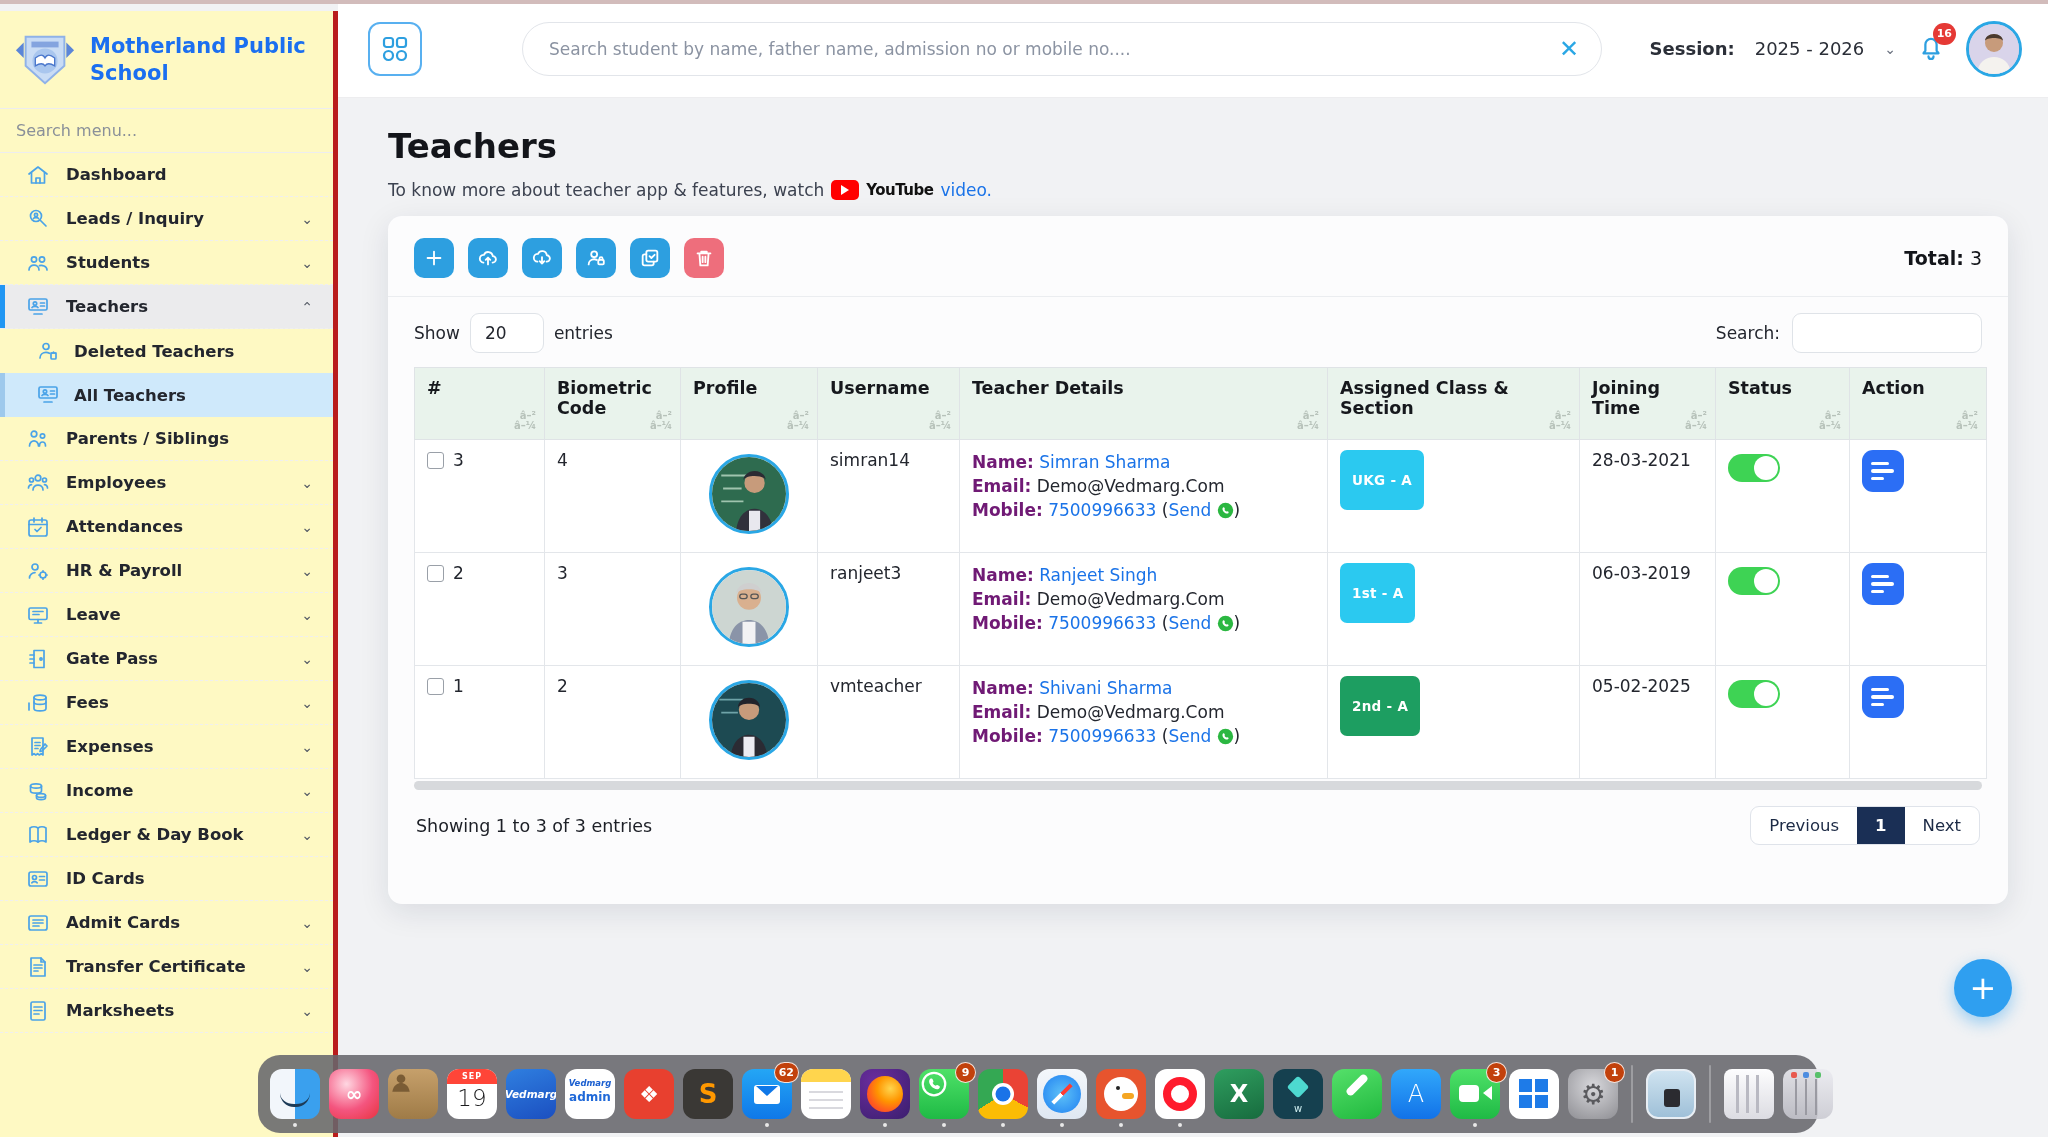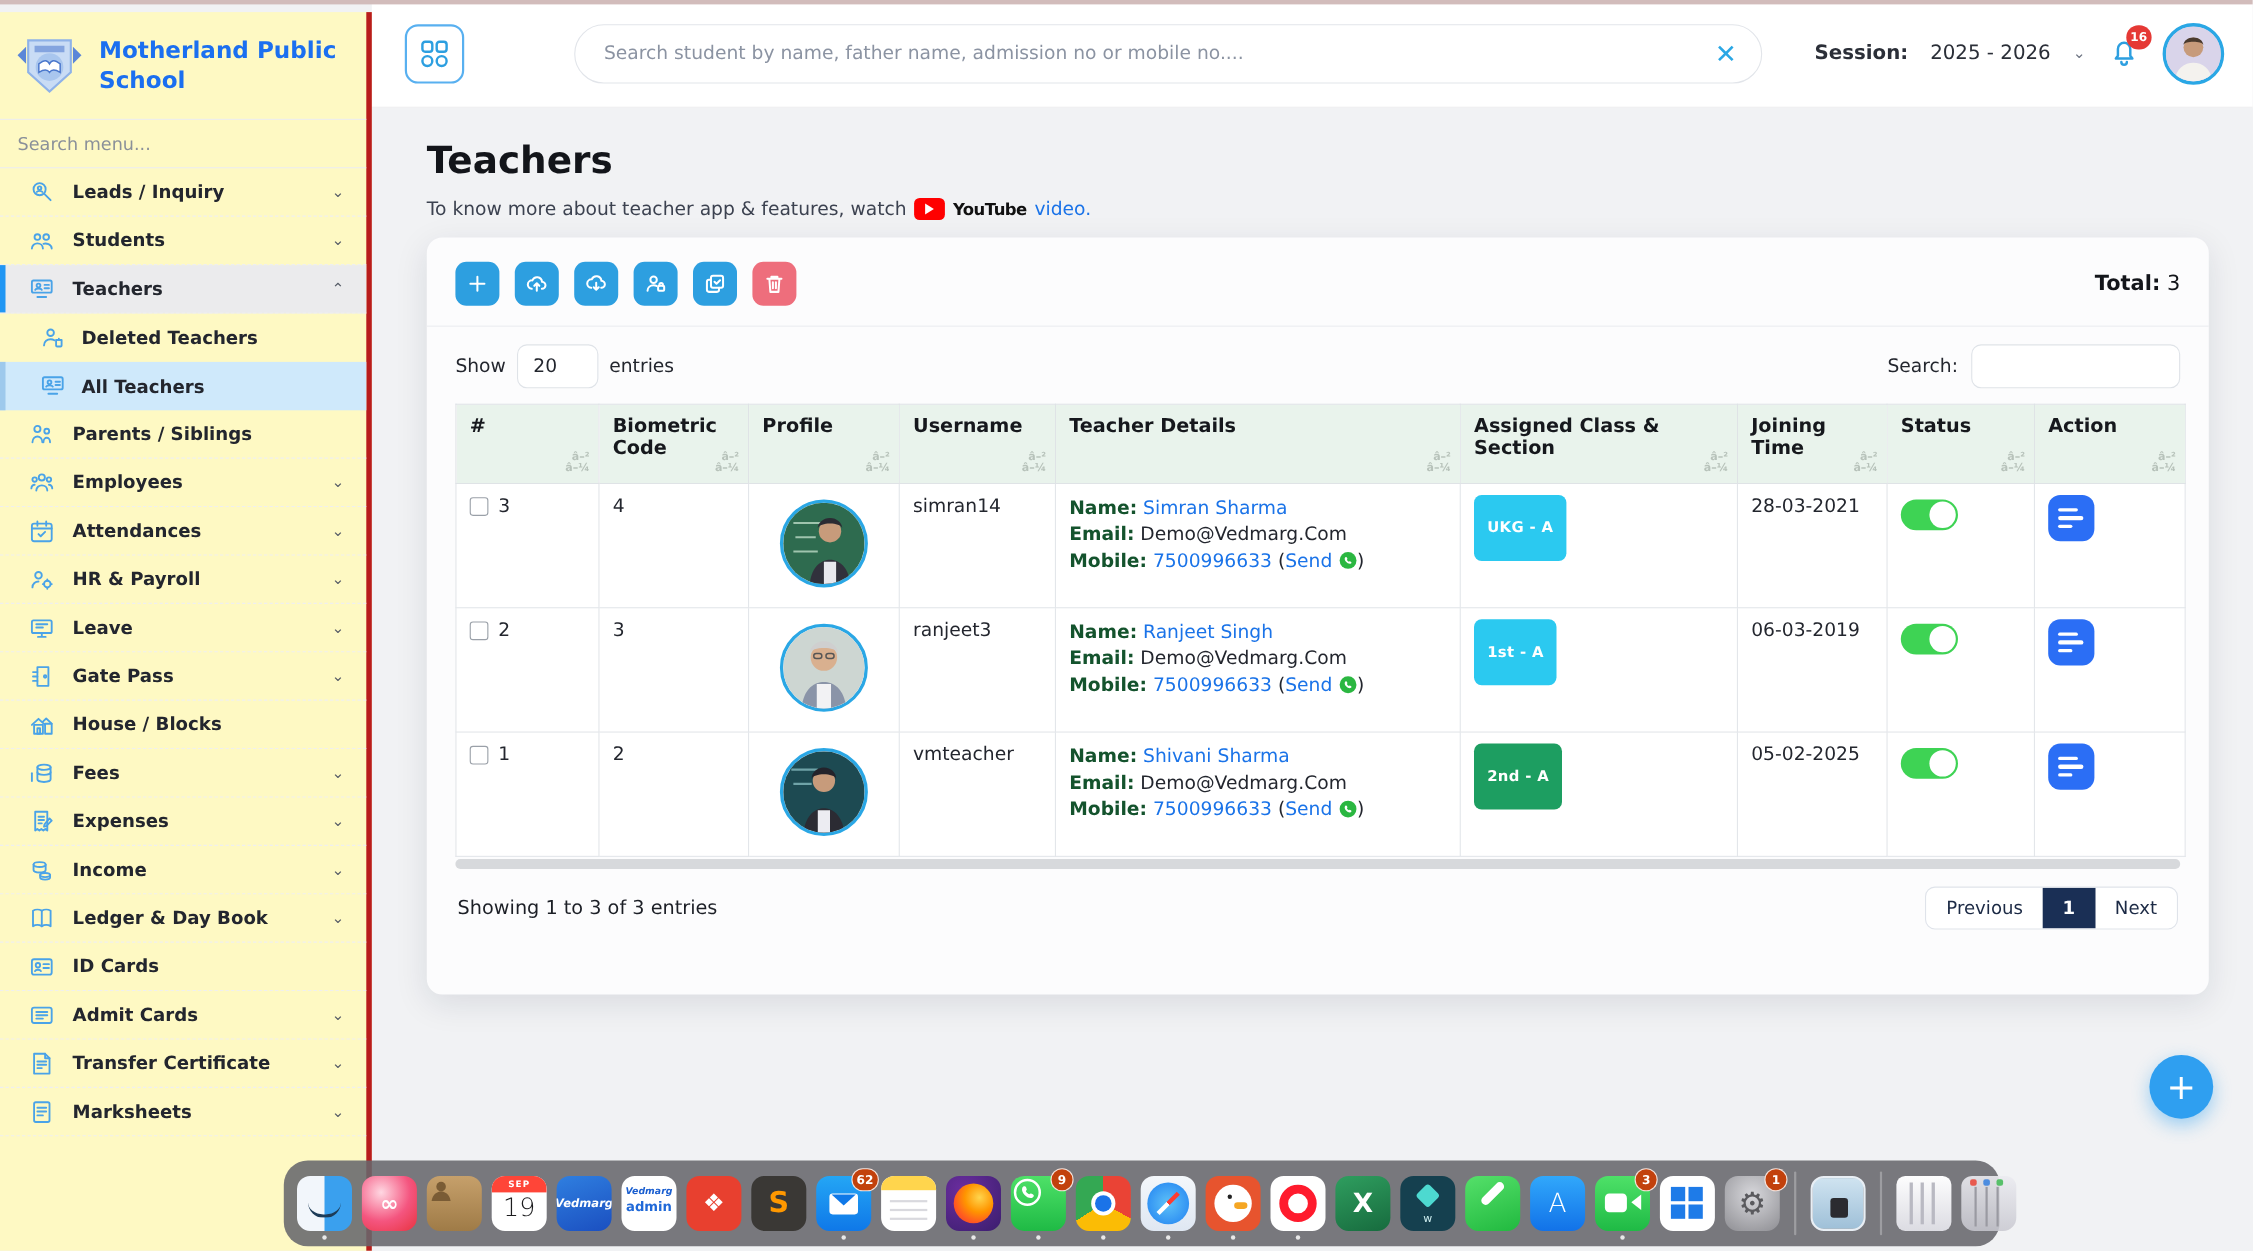--- a/index.html
+++ b/index.html
@@ -70,21 +70,21 @@
   .controls .right { margin-left:auto; display:flex; align-items:center; }
 
   table.data { width:100%; border-collapse:collapse; table-layout:fixed; margin-top:14px; }
   table.data th { background:#e9f3ec; text-align:left; vertical-align:top; padding:10px 12px 6px; font-size:17.5px; color:#16181d; border:1px solid #dfe3e6; position:relative; height:72px; }
   .sort-glyphs { position:absolute; right:8px; bottom:8px; font-size:10px; line-height:10px; color:#b7c2ba; text-align:right; }
   table.data td { border:1px solid #e3e6ea; border-top:0; padding:10px 12px; vertical-align:top; font-size:17px; color:#23262e; height:113px; background:#fff; }
   .rowcheck { display:flex; align-items:center; gap:9px; }
   .cb { width:17px; height:17px; border:1.6px solid #9aa0a8; border-radius:3px; background:#fff; display:inline-block; cursor:pointer; }
   .pphoto { width:80px; height:80px; border-radius:50%; border:3px solid #2aa7e5; display:block; margin:4px auto 0; }
   .tdetails { line-height:1.42; }
-  .tdetails b { color:#14532d; }
+  .tdetails b { color:#701a75; }
   .lnk { color:#1a73e8; cursor:pointer; }
   .wa { display:inline-block; vertical-align:-3px; }
   .class-badge { display:inline-block; padding:22px 12px; border-radius:7px; color:#fff; font-size:13.5px; font-weight:bold; letter-spacing:.3px; }
   .toggle { width:52px; height:28px; border-radius:14px; background:#3ed354; position:relative; margin-top:4px; cursor:pointer; }
   .toggle .knob { position:absolute; right:2px; top:2px; width:24px; height:24px; border-radius:50%; background:#fff; }
   .action-btn { width:42px; height:42px; border-radius:11px; background:#2b6ef5; border:0; display:flex; flex-direction:column; justify-content:center; align-items:flex-start; gap:4px; padding-left:9px; cursor:pointer; }
   .action-btn i { display:block; height:3.5px; border-radius:2px; background:#fff; }
 
   .scrollstrip { height:9px; background:#d7d9dc; border-radius:5px; margin-top:2px; }
   .card-footer { display:flex; align-items:center; padding:16px 2px; }
@@ -182,20 +182,28 @@
       </svg>
       <div class="brand-name">Motherland Public School</div>
     </div>
     <div class="menu-search">
       <input placeholder="Search menu..." style="">
     </div>
     <nav class="nav">
 
       <div class="nav-item">
         <svg class="icn" viewBox="0 0 24 24">
+            <path d="M3 11l9-7 9 7"></path>
+            <path d="M5.5 9.5V20h13V9.5"></path>
+            <path d="M10 20v-5h4v5"></path>
+          </svg>
+        <span class="lbl">Dashboard</span>
+      </div>
+      <div class="nav-item">
+        <svg class="icn" viewBox="0 0 24 24">
             <circle cx="10" cy="9" r="5.5"></circle>
             <path d="M14.5 13.5L20 19"></path>
             <circle cx="10" cy="8" r="1.6"></circle>
             <path d="M7.5 11.5c.6-1.3 4.4-1.3 5 0"></path>
           </svg>
         <span class="lbl">Leads / Inquiry</span>
         <span class="chev">⌄</span>
       </div>
       <div class="nav-item">
         <svg class="icn" viewBox="0 0 24 24">
@@ -286,30 +294,20 @@
         <span class="chev">⌄</span>
       </div>
       <div class="nav-item">
         <svg class="icn" viewBox="0 0 24 24">
             <rect x="8" y="3.5" width="10" height="17"></rect>
             <circle cx="15" cy="12" r="1.1"></circle>
             <path d="M4 8h4M4 12h4M4 16h4"></path>
           </svg>
         <span class="lbl">Gate Pass</span>
         <span class="chev">⌄</span>
-      </div>
-      <div class="nav-item">
-        <svg class="icn" viewBox="0 0 24 24">
-            <path d="M3 12l6-5.5 6 5.5"></path>
-            <rect x="5" y="12" width="8" height="8"></rect>
-            <path d="M13 9l3-2.8 5 4.6"></path>
-            <rect x="15" y="11" width="6" height="9"></rect>
-            <rect x="8" y="15" width="2.4" height="5"></rect>
-          </svg>
-        <span class="lbl">House / Blocks</span>
       </div>
       <div class="nav-item">
         <svg class="icn" viewBox="0 0 24 24">
             <ellipse cx="14" cy="6.5" rx="6" ry="2.4"></ellipse>
             <path d="M8 6.5v11c0 1.3 2.7 2.4 6 2.4s6-1.1 6-2.4v-11"></path>
             <path d="M8 11c0 1.3 2.7 2.4 6 2.4s6-1.1 6-2.4"></path>
             <path d="M3 12v7"></path>
           </svg>
         <span class="lbl">Fees</span>
         <span class="chev">⌄</span>

